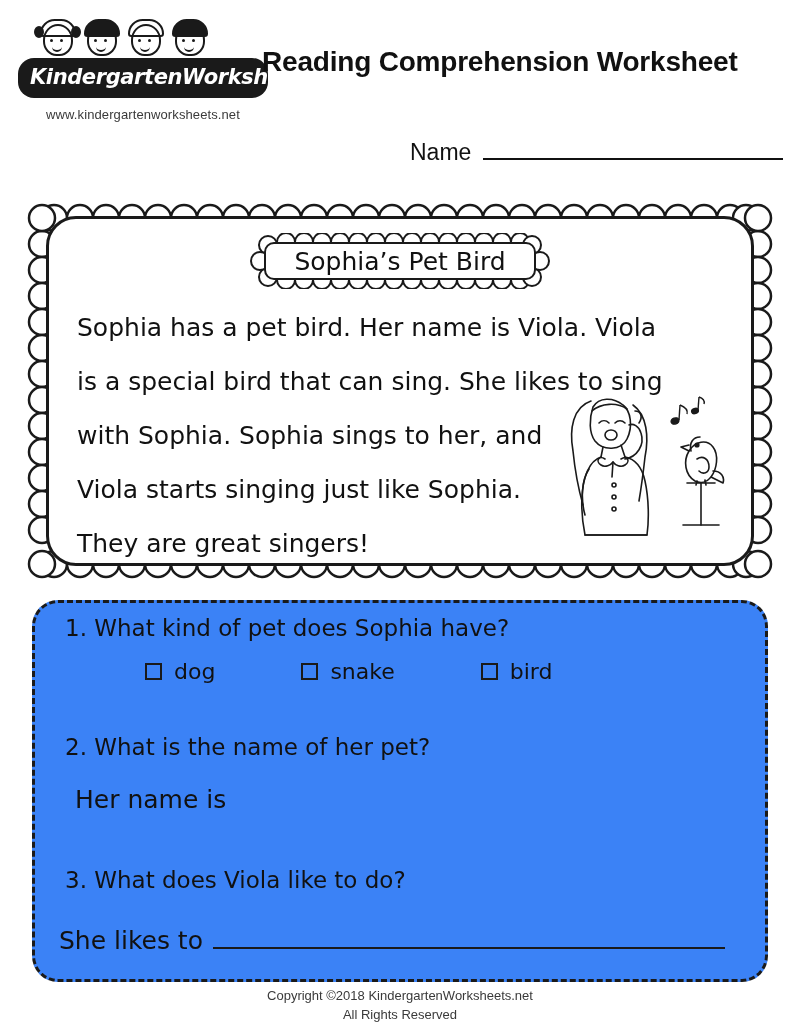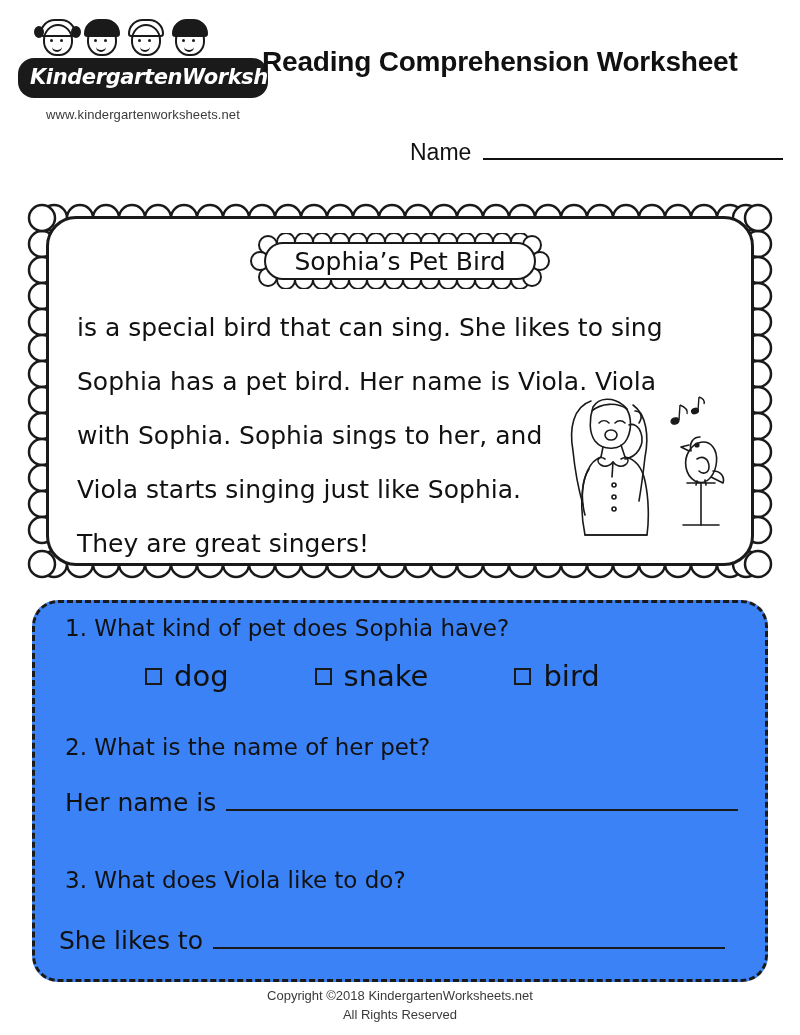--- a/index.html
+++ b/index.html
@@ -179,21 +179,21 @@
     width: 300px;
     height: 56px;
   }
   .badge-inner {
     position: absolute;
     left: 14px;
     right: 14px;
     top: 9px;
     bottom: 9px;
     border: 2.5px solid #1a1a1a;
-    border-radius: 19px;
+    border-radius: 10px;
     background: #ffffff;
     display: flex;
     align-items: center;
     justify-content: center;
   }
   .badge-text {
     font-family: "DejaVu Sans", sans-serif;
     font-size: 25px;
     color: #111111;
     white-space: nowrap;
@@ -239,21 +239,21 @@
   .q-text { font-size: 23px; }
 
   .q1 { top: 12px; }
   .choices {
     position: absolute;
     left: 110px;
     top: 56px;
     width: 600px;
     display: flex;
     font-family: "DejaVu Sans", sans-serif;
-    font-size: 29px;
+    font-size: 22px;
   }
   .choice {
     display: flex;
     align-items: center;
     margin-right: 86px;
   }
   .checkbox {
     width: 17px;
     height: 17px;
     border: 2px solid #1a1a1a;
@@ -274,21 +274,21 @@
     font-size: 25px;
     white-space: nowrap;
   }
   .answer-line {
     flex: 1;
     border-bottom: 2px solid #1a1a1a;
     margin-left: 10px;
     height: 24px;
     max-width: 512px;
   }
-  .a2 { top: 182px; }
+  .a2 { top: 182px; flex-direction: column; }
 
   .q3 { top: 264px; }
   .a3 { top: 312px; left: 24px; margin-top: 8px; }
 
   
   .footer {
     position: absolute;
     left: 0;
     right: 0;
     top: 986px;
@@ -485,22 +485,22 @@
           <circle cx="10" cy="28" r="9"></circle>
             <circle cx="290" cy="28" r="9"></circle>
         </g>
       </svg>
       <div class="badge-inner">
         <span class="badge-text">Sophia’s Pet Bird</span>
       </div>
     </div>
 
     <div class="story-text">
+      <div>Sophia has a pet bird. Her name is Viola. Viola</div>
       <div>is a special bird that can sing. She likes to sing</div>
-      <div>Sophia has a pet bird. Her name is Viola. Viola</div>
       <div>with Sophia. Sophia sings to her, and</div>
       <div>Viola starts singing just like Sophia.</div>
       <div>They are great singers!</div>
     </div>
 
     <svg class="story-illo" viewBox="0 0 170 160">
       <g fill="none" stroke="#1a1a1a" stroke-width="1.6" stroke-linecap="round" stroke-linejoin="round">
 
         <path d="M36 16 C18 22 14 44 18 66 C20 86 24 106 28 120"></path>
         <path d="M78 20 C92 30 94 52 90 72 C88 90 86 104 84 116"></path>

